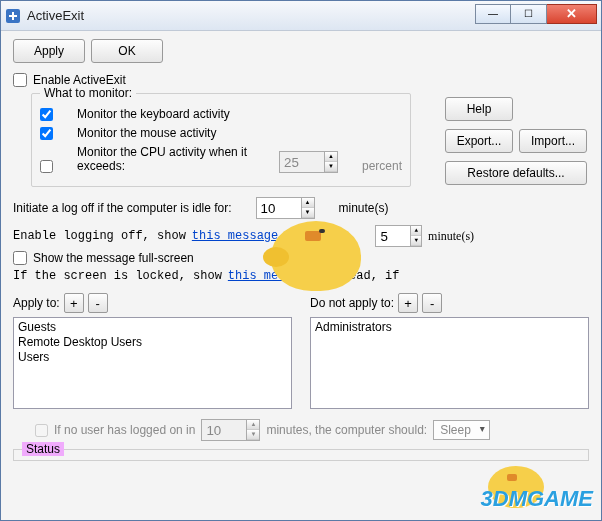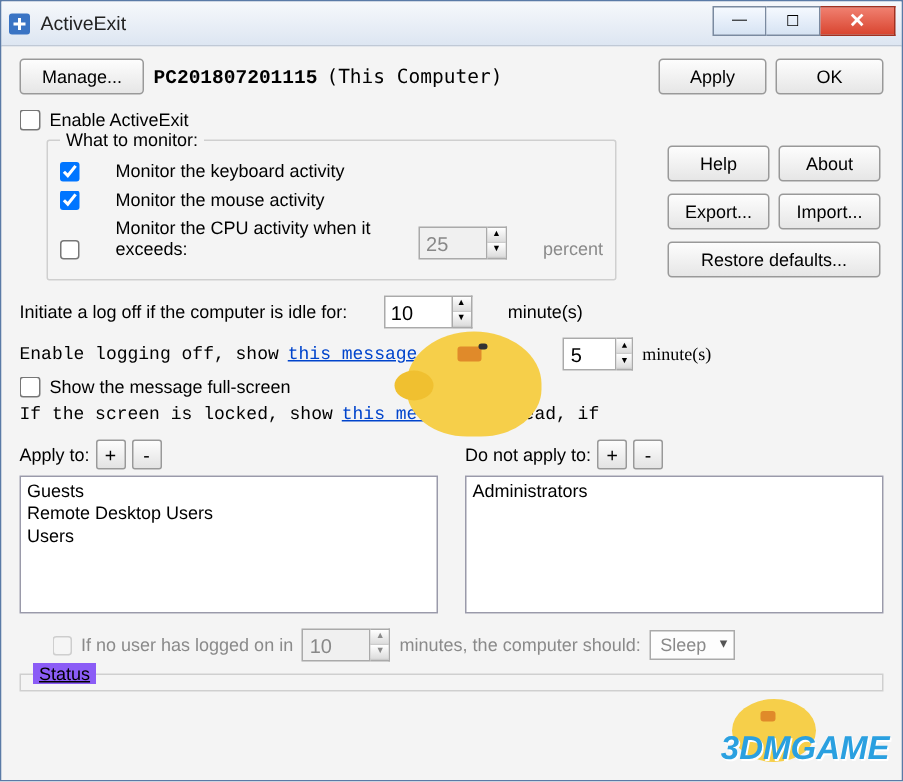--- a/index.html
+++ b/index.html
@@ -128,21 +128,21 @@
 }
 .listbox {
   border:1px solid #9a9aaa; background:white;
   height:92px; padding:2px 4px; overflow:auto;
 }
 .listbox div { line-height:15px; }
 .statusgroup {
   border:1px solid #cfcfcf; margin-top:8px;
   padding:2px 8px 0 8px; position:relative; background:#f4f4f4;
 }
-.statusgroup .legend { position:absolute; top:-8px; left:8px; background:#8b5cf6; padding:0 4px;text-decoration:underline;}
+.statusgroup .legend { position:absolute; top:-8px; left:8px; background:#f0abfc; padding:0 4px;}
 .dropdown {
   border:1px solid #aaa; background:#fdfdfd;
   padding:2px 18px 2px 6px; position:relative;
   display:inline-block;
 }
 .dropdown::after{
   content:"▾"; position:absolute; right:4px; top:2px; font-size:10px; color:#555;
 }
 .watermark {
   position:absolute; right:8px; bottom:8px;
@@ -180,25 +180,20 @@
     <div class="winbtns">
       <div class="winbtn">—</div>
       <div class="winbtn max">☐</div>
       <div class="winbtn close">✕</div>
     </div>
   </div>
 
   <div class="content">
     <div class="row toprow">
       <div class="row">
-        <button class="btn">Manage...</button>
-        <span class="computer-name">PC201807201115</span>
-        <span class="computer-label">(This Computer)</span>
-      </div>
-      <div class="row">
         <button class="btn">Apply</button>
         <button class="btn">OK</button>
       </div>
     </div>
 
     <label class="cb">
       <input type="checkbox" style="">
       <span>Enable ActiveExit</span>
     </label>
 
@@ -222,21 +217,20 @@
               <div>▼</div>
             </span>
         </span>
         <span class="muted">percent</span>
       </div>
     </div>
 
     <div class="rightcol">
       <div class="brow">
         <button class="btn">Help</button>
-        <button class="btn">About</button>
       </div>
       <div class="brow">
         <button class="btn">Export...</button>
         <button class="btn">Import...</button>
       </div>
       <button class="btn wide">Restore defaults...</button>
     </div>
 
     <div class="row" style="margin-top:4px;gap:24px;">
       <span>Initiate a log off if the computer is idle for:</span>

